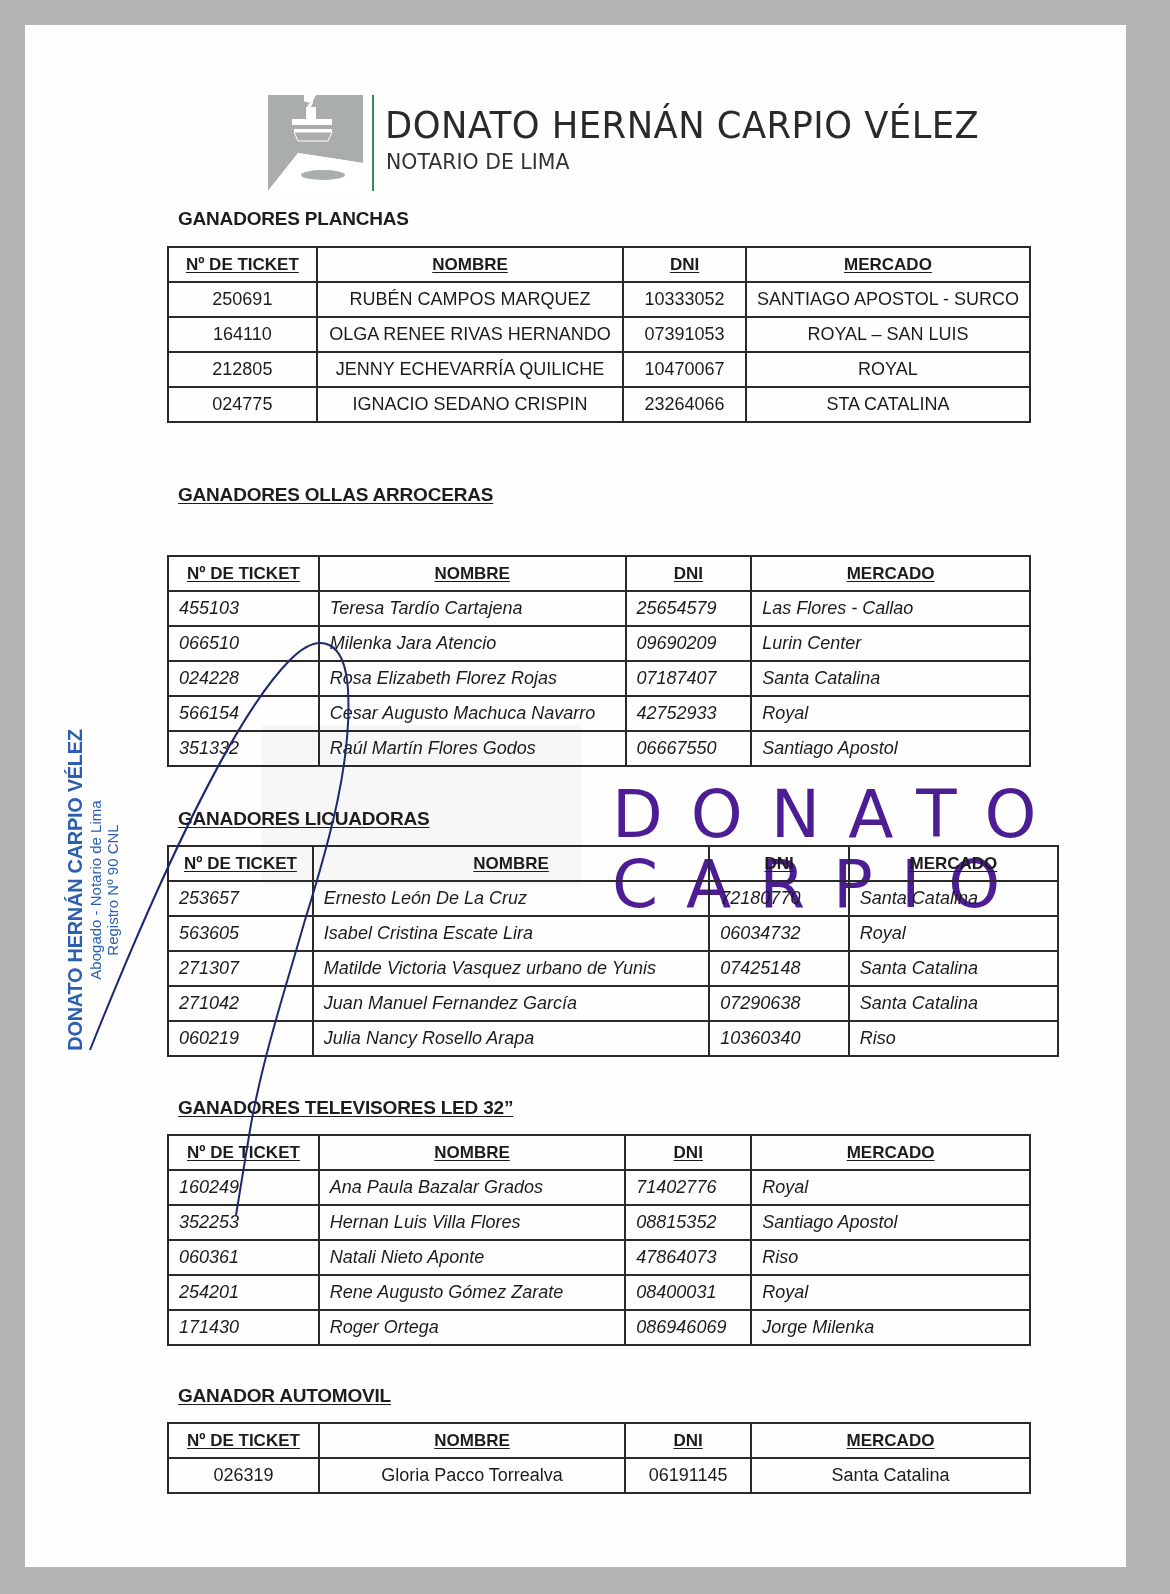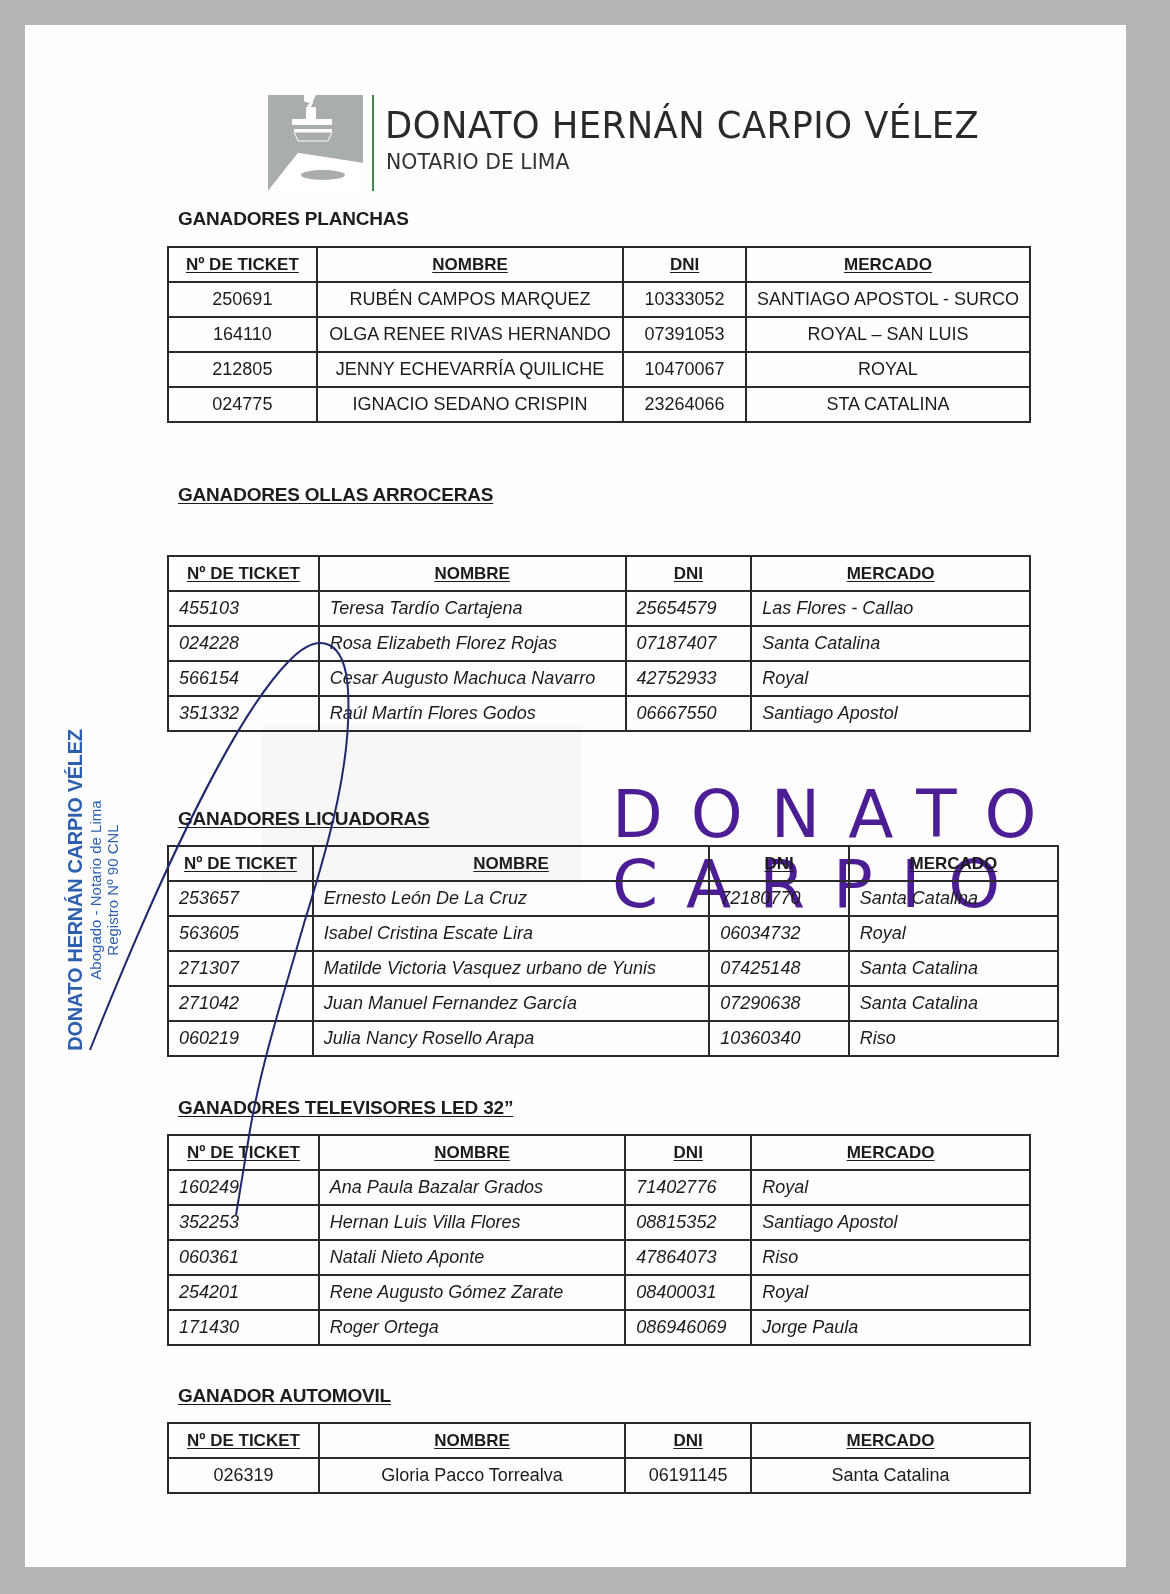--- a/index.html
+++ b/index.html
@@ -137,20 +137,26 @@
     <th>DNI</th>
     <th>MERCADO</th>
   </tr>
   <tr>
         <td>455103</td>
         <td>Teresa Tardío Cartajena</td>
         <td>25654579</td>
         <td>Las Flores - Callao</td>
       </tr>
   <tr>
+        <td>066510</td>
+        <td>Milenka Jara Atencio</td>
+        <td>09690209</td>
+        <td>Lurin Center</td>
+      </tr>
+  <tr>
         <td>024228</td>
         <td>Rosa Elizabeth Florez Rojas</td>
         <td>07187407</td>
         <td>Santa Catalina</td>
       </tr>
   <tr>
         <td>566154</td>
         <td>Cesar Augusto Machuca Navarro</td>
         <td>42752933</td>
         <td>Royal</td>
@@ -248,21 +254,21 @@
   <tr>
         <td>254201</td>
         <td>Rene Augusto Gómez Zarate</td>
         <td>08400031</td>
         <td>Royal</td>
       </tr>
   <tr>
         <td>171430</td>
         <td>Roger Ortega</td>
         <td>086946069</td>
-        <td>Jorge Paula</td>
+        <td>Jorge Milenka</td>
       </tr>
 </tbody>
   </table>
 
 <div class="section-title u" style="top:1385px">GANADOR AUTOMOVIL</div>
 <table class="winners center" style="left:167px;top:1422px;width:864px">
   <colgroup>
       <col style="width:151px">
       <col style="width:307px">
       <col style="width:126px">

